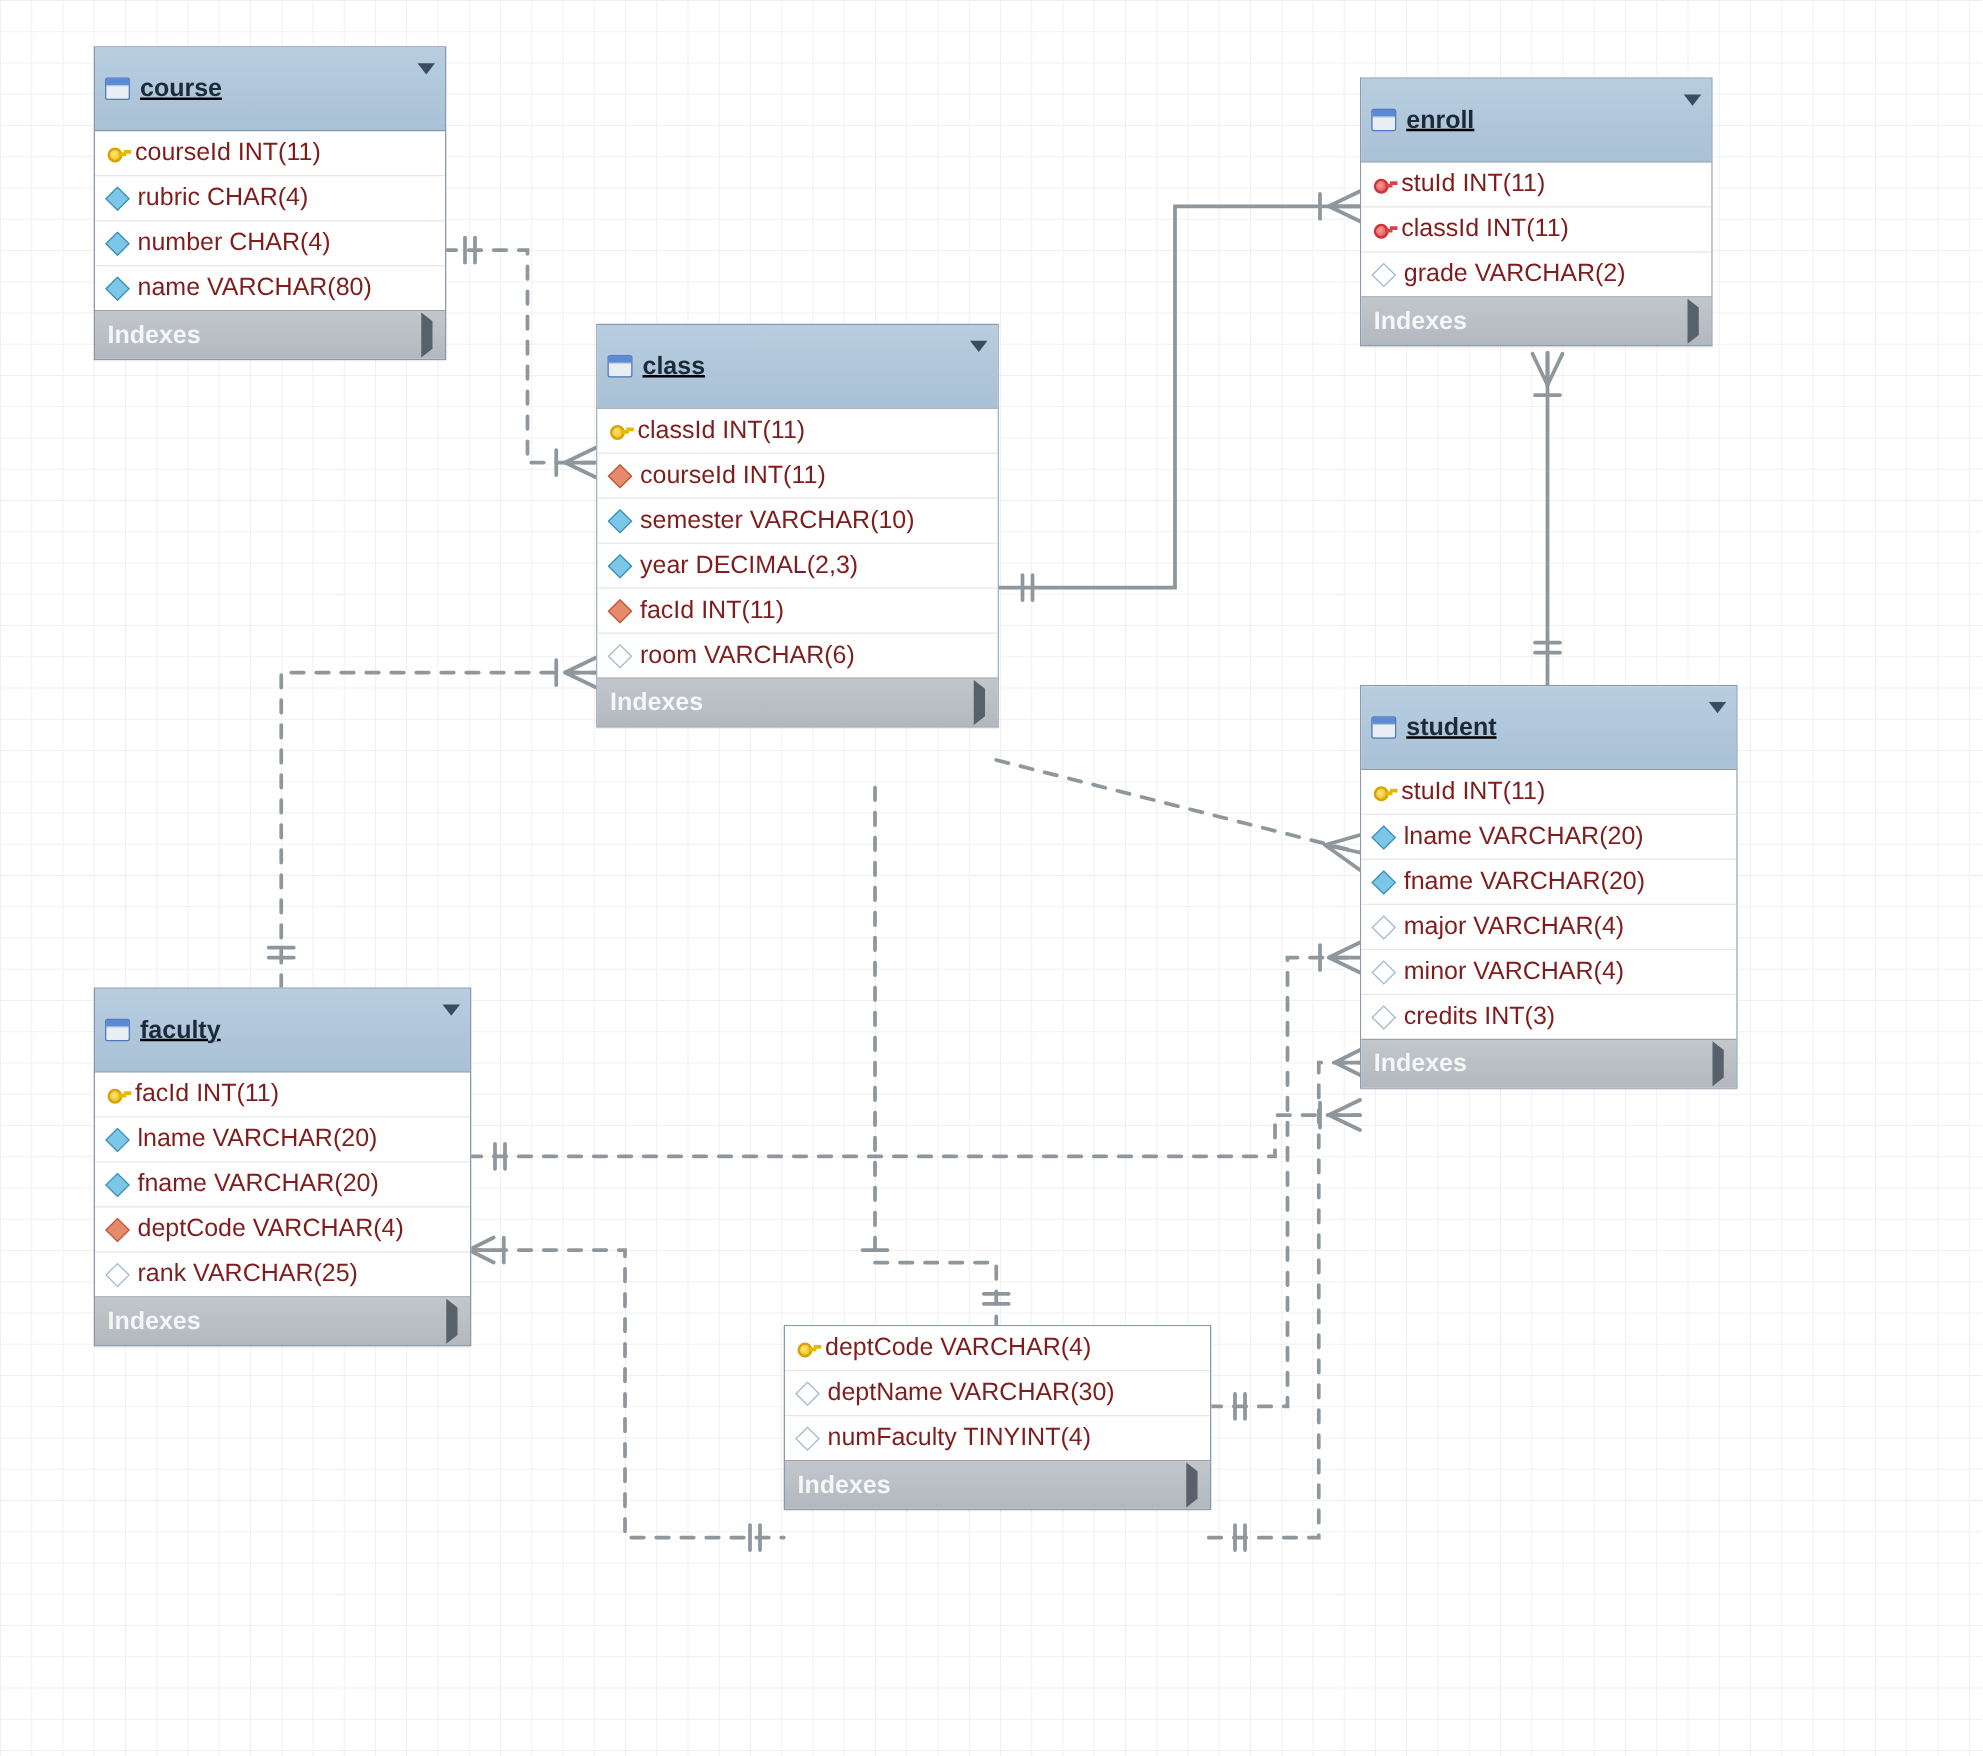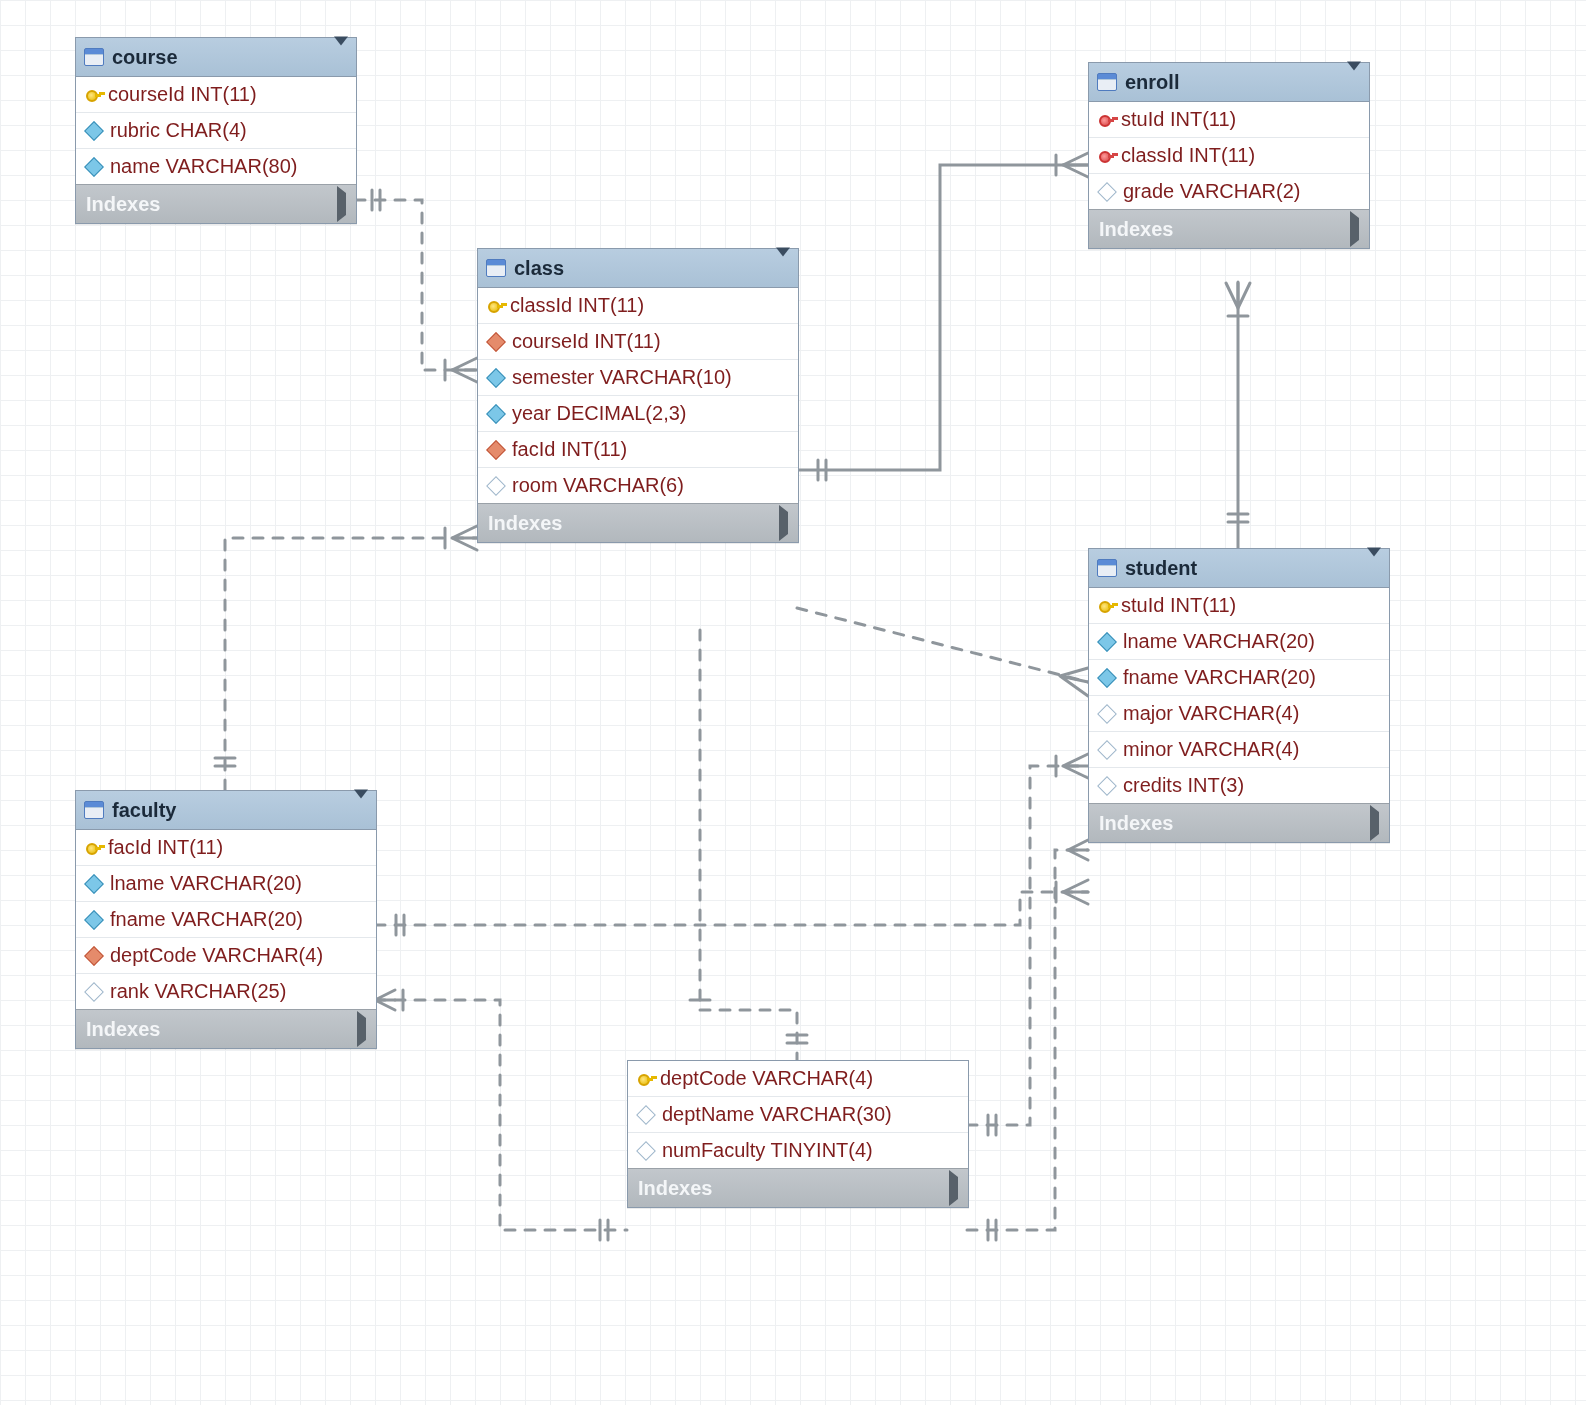--- a/index.html
+++ b/index.html
@@ -34,23 +34,24 @@
     border: 1px solid #8a9aac;
     background: #fff;
     box-shadow: 0 1px 0 rgba(0,0,0,0.08);
   }
   .tbl-head {
     display: flex;
     align-items: center;
     gap: 8px;
     background: linear-gradient(#b8cde0, #a9c1d6);
     border-bottom: 1px solid #8a9aac;
-    padding: 2px 8px;
+    padding: 16px 8px;
     min-height: 34px;
     position: relative;
+    text-decoration: underline;
   }
   .tbl-title {
     font-weight: bold;
     color: #1b2a3a;
   }
   .tbl-collapse {
     position: absolute;
     right: 8px;
     top: 50%;
     transform: translateY(-50%);
@@ -220,29 +221,35 @@
         <div class="row">
           <span class="ico">
             <span class="ico-diamond filled-blue"></span>
           </span>
           <span>rubric CHAR(4)</span>
         </div>
         <div class="row">
           <span class="ico">
             <span class="ico-diamond filled-blue"></span>
           </span>
+          <span>number CHAR(4)</span>
+        </div>
+        <div class="row">
+          <span class="ico">
+            <span class="ico-diamond filled-blue"></span>
+          </span>
           <span>name VARCHAR(80)</span>
         </div>
       </div>
       <div class="tbl-foot">
         <span>Indexes</span>
         <span class="foot-arrow"><span class="tri-right"></span></span>
       </div>
     </div>
-    <div class="table" style="left: 477px; top: 248px; width: 320px;">
+    <div class="table" style="left: 477px; top: 259px; width: 320px;">
       <div class="tbl-head">
         <span class="ico-table"></span>
         <span class="tbl-title">class</span>
         <span class="tbl-collapse"><span class="tri-down"></span></span>
       </div>
       <div class="tbl-rows">
         <div class="row">
           <span class="ico ico-key-gold"></span>
           <span>classId INT(11)</span>
         </div>

